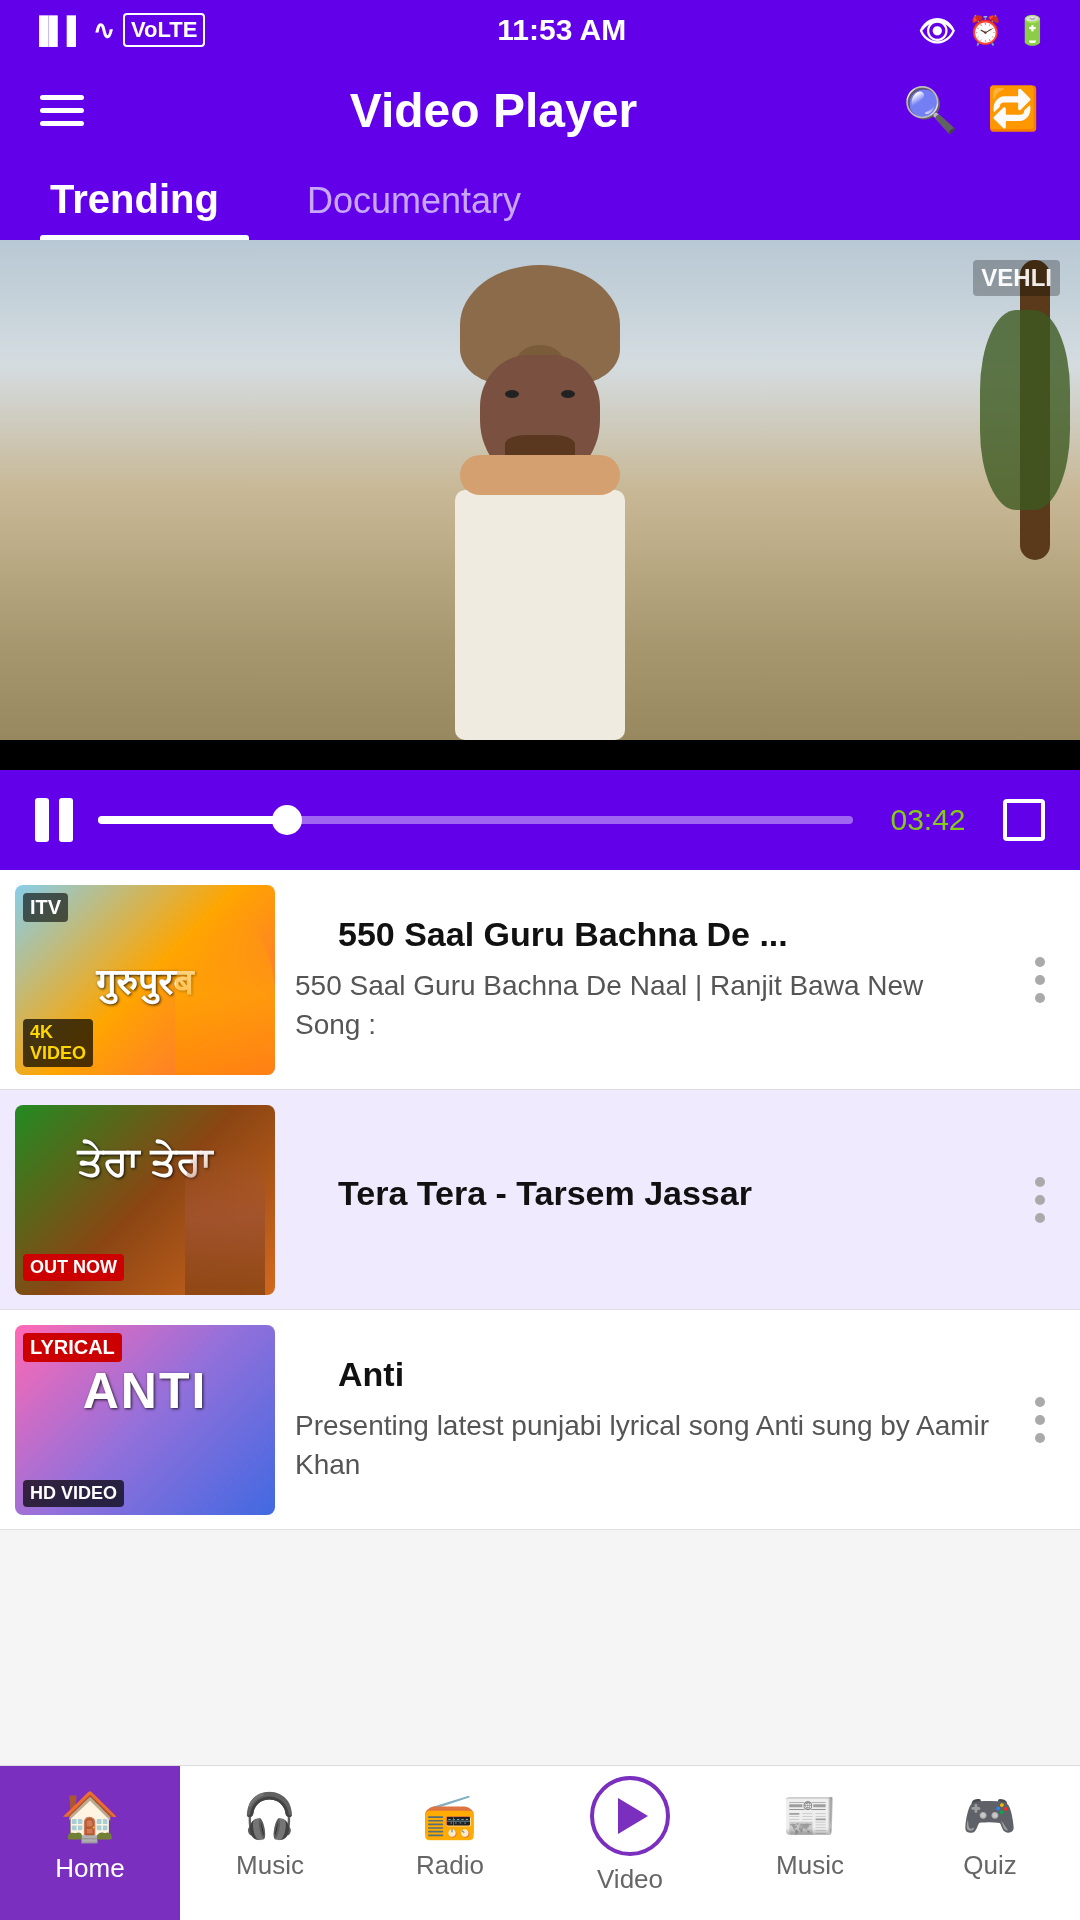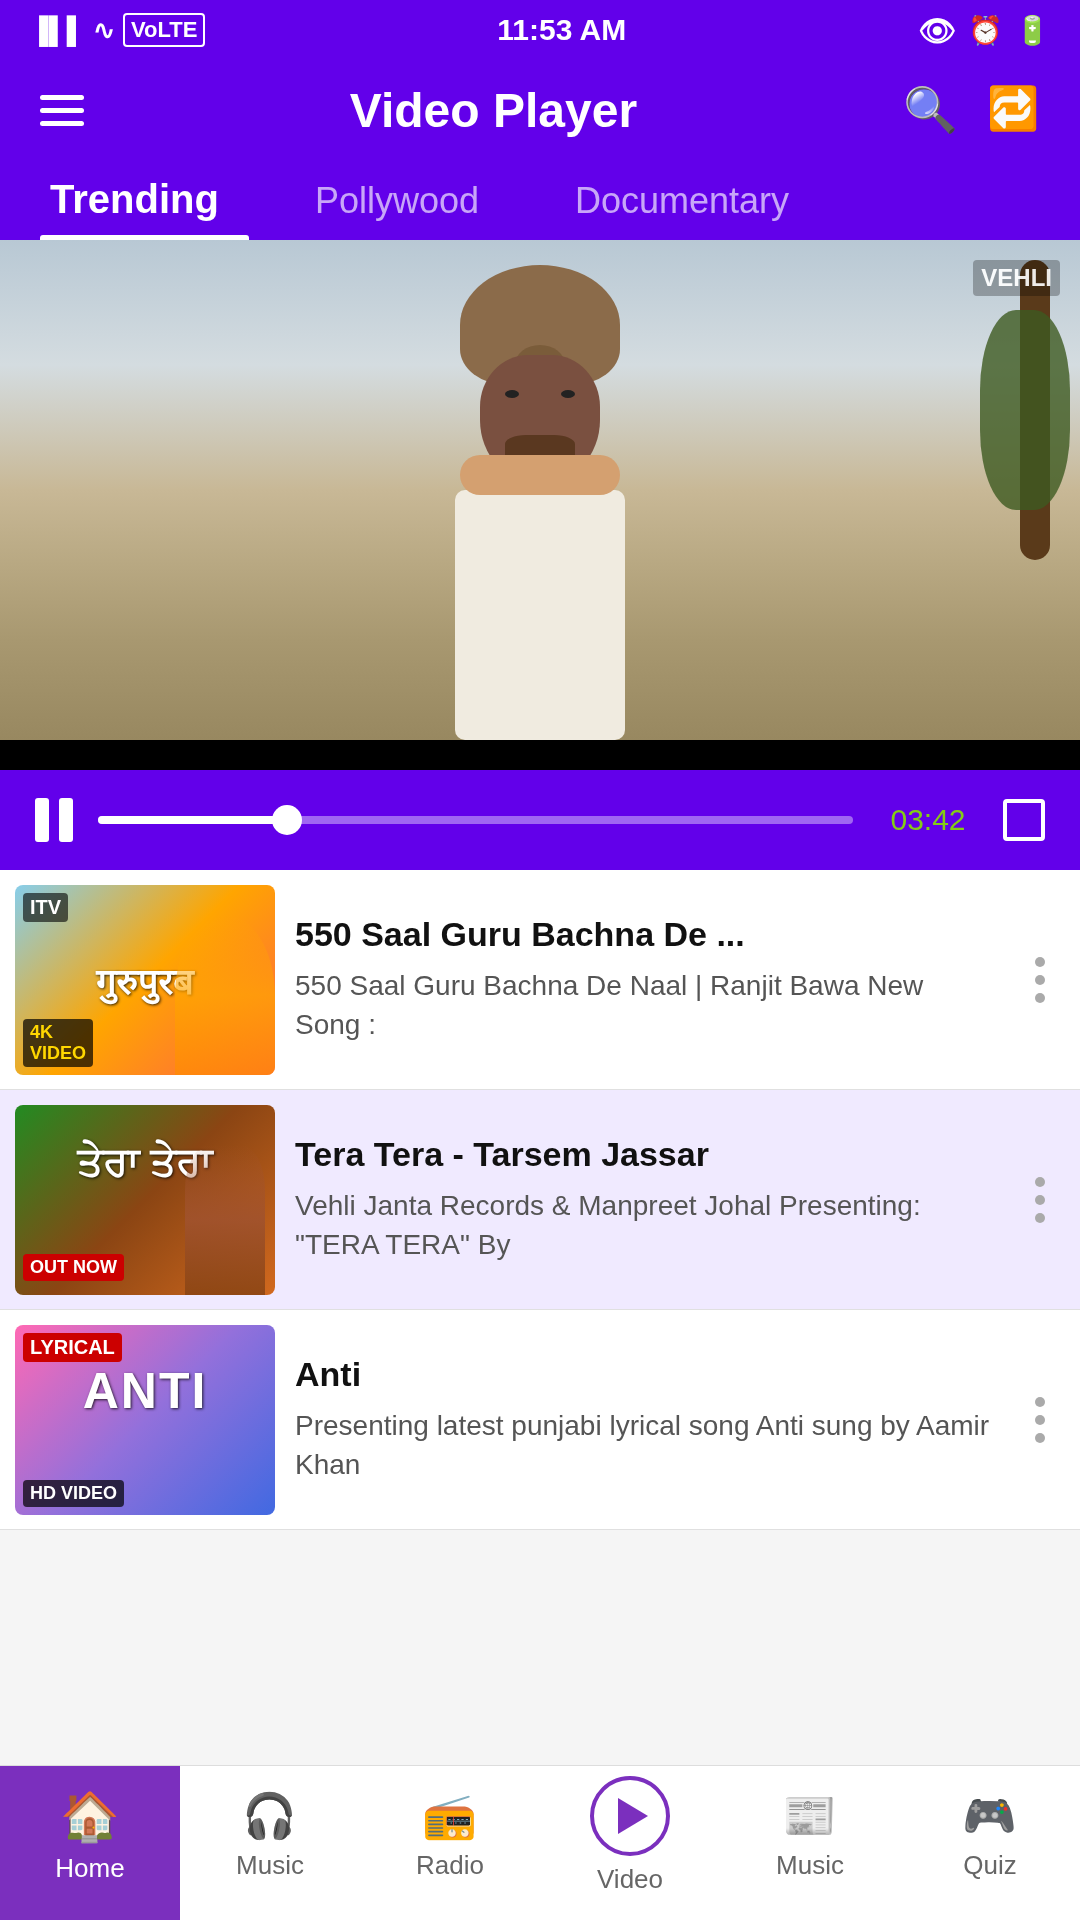--- a/index.html
+++ b/index.html
@@ -67,21 +67,21 @@
     }
 
     
     .tabs {
       width: 100%;
       height: 80px;
       background: #6200ea;
       display: flex;
       align-items: flex-end;
       padding: 0 40px;
-      gap: 16px;
+      gap: 8px;
     }
     .tab {
       padding: 0 30px 18px 10px;
       color: rgba(255,255,255,0.65);
       font-size: 36px;
       font-weight: 500;
       cursor: pointer;
       position: relative;
       margin-right: 40px;
     }
@@ -246,20 +246,21 @@
       padding: 10px 20px;
       display: flex;
       flex-direction: column;
       justify-content: center;
     }
     .video-title {
       font-size: 34px;
       font-weight: bold;
       color: #111;
       margin-bottom: 12px;
+      margin-left: 43px;
     }
     .video-desc {
       font-size: 28px;
       color: #555;
       line-height: 1.4;
     }
     .video-more {
       width: 50px;
       display: flex;
       flex-direction: column;
@@ -390,23 +391,20 @@
     <span class="header-icon">🔍</span>
     <span class="header-icon" style="font-size:42px;">🔁</span>
   </div>
 </div>
 
 <div class="tabs">
   <div class="tab active">
     <span>Trending</span>
   </div>
   <div class="tab">
-    <span>Pollywood</span>
-  </div>
-  <div class="tab">
     <span>Documentary</span>
   </div>
 </div>
 
 <div class="video-container">
   <div class="video-frame">
     <div class="desert-bg"></div>
 
     <div style="position:absolute;bottom:0;left:50%;transform:translateX(-50%);display:flex;flex-direction:column;align-items:center;">
 
@@ -477,21 +475,20 @@
 
   <div class="video-item selected">
     <div class="video-thumb thumb-2">
       <div class="thumb-text" style="font-size:40px;top:30%;">ਤੇਰਾ ਤੇਰਾ</div>
       <div style="position:absolute;bottom:14px;left:8px;background:#cc0000;color:white;font-size:18px;font-weight:bold;padding:3px 7px;border-radius:4px;">OUT NOW</div>
 
       <div style="position:absolute;right:10px;bottom:0;width:80px;height:150px;background:linear-gradient(to top,#8B4513,#A0522D,transparent);border-radius:30% 30% 0 0;opacity:0.9;"></div>
     </div>
     <div class="video-info">
       <div class="video-title">Tera Tera - Tarsem Jassar</div>
-      <div class="video-desc">Vehli Janta Records &amp; Manpreet Johal Presenting: "TERA TERA" By</div>
     </div>
     <div class="video-more">
       <div class="dot"></div>
       <div class="dot"></div>
       <div class="dot"></div>
     </div>
   </div>
 
   <div class="video-item">
     <div class="video-thumb thumb-3">

